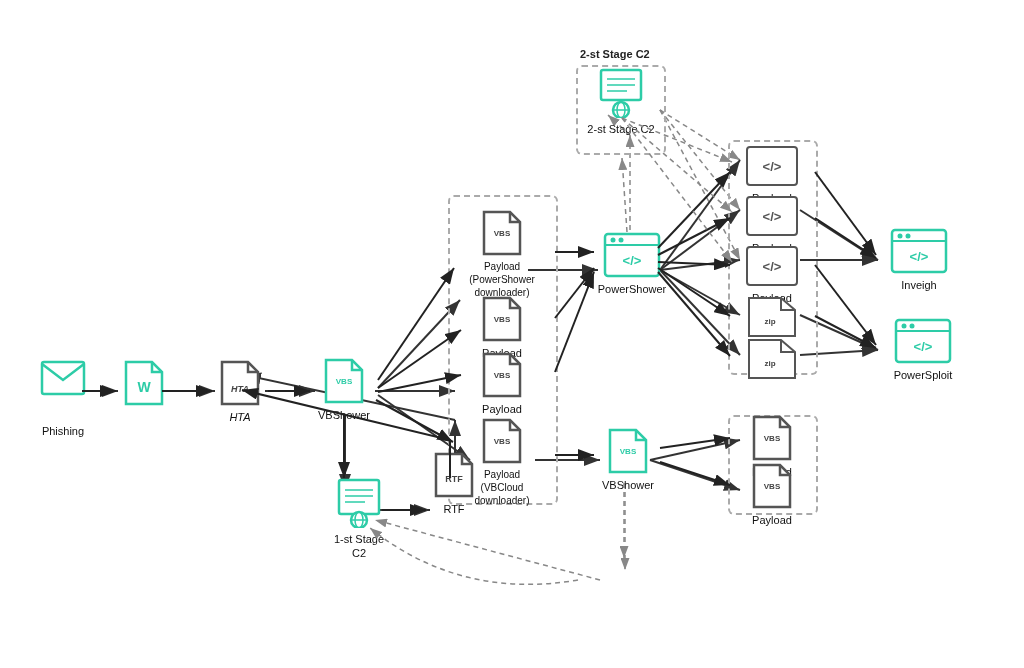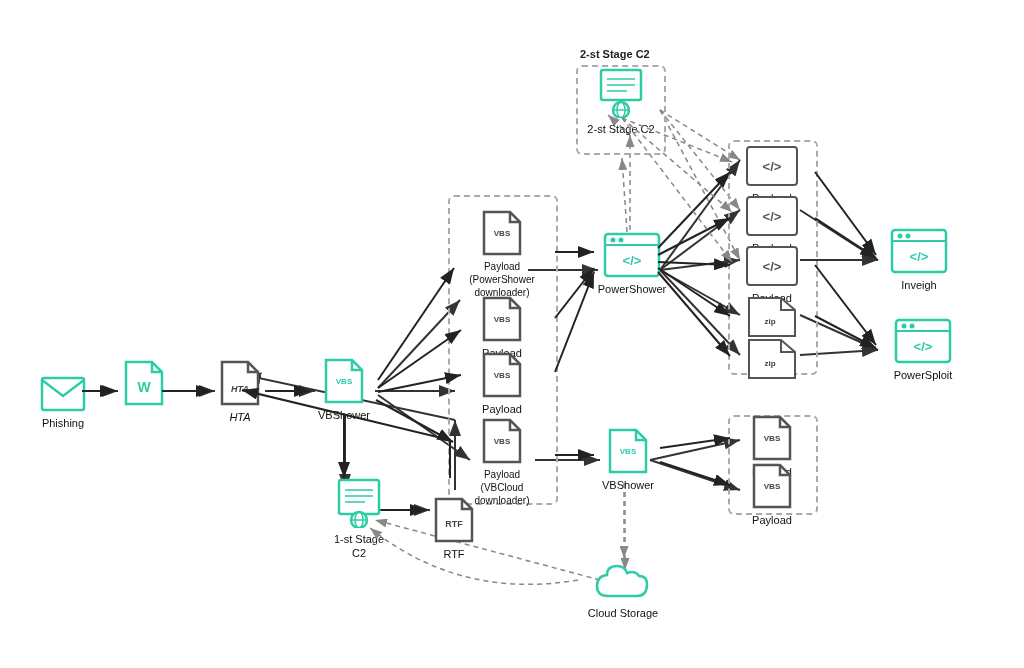--- a/index.html
+++ b/index.html
@@ -114,21 +114,21 @@
   </svg>
 
   <div class="dashed-box" style="left:576px; top:65px; width:90px; height:90px;"></div>
 
   <div class="dashed-box" style="left:448px; top:195px; width:110px; height:310px;"></div>
 
   <div class="dashed-box" style="left:728px; top:140px; width:90px; height:235px;"></div>
 
   <div class="dashed-box" style="left:728px; top:415px; width:90px; height:100px;"></div>
 
-  <div class="node" style="left:28px; top:376px; width:70px;">
+  <div class="node" style="left:28px; top:360px; width:70px;gap:24px;">
     <svg width="46" height="36" viewBox="0 0 46 36">
       <rect x="2" y="2" width="42" height="32" rx="2" stroke="#2dcca7" stroke-width="2.5" fill="white"></rect>
       <polyline points="2,4 23,20 44,4" stroke="#2dcca7" stroke-width="2.5" fill="none"></polyline>
     </svg>
     <span class="node-label">Phishing</span>
   </div>
 
   <div class="node" style="left:118px; top:360px; width:52px;">
     <svg width="40" height="46" viewBox="0 0 40 46">
       <path d="M2,2 L28,2 L38,12 L38,44 L2,44 Z" stroke="#2dcca7" stroke-width="2.5" fill="white"></path>
@@ -162,21 +162,21 @@
       <line x1="8" y1="12" x2="36" y2="12" stroke="#2dcca7" stroke-width="1.5"></line>
       <line x1="8" y1="18" x2="36" y2="18" stroke="#2dcca7" stroke-width="1.5"></line>
       <line x1="8" y1="24" x2="28" y2="24" stroke="#2dcca7" stroke-width="1.5"></line>
       <circle cx="22" cy="42" r="8" stroke="#2dcca7" stroke-width="2.5" fill="white"></circle>
       <ellipse cx="22" cy="42" rx="4" ry="8" stroke="#2dcca7" stroke-width="1.5" fill="none"></ellipse>
       <line x1="14" y1="42" x2="30" y2="42" stroke="#2dcca7" stroke-width="1.5"></line>
     </svg>
     <span class="node-label">1-st Stage C2</span>
   </div>
 
-  <div class="node" style="left:428px; top:497px; width:52px;text-align:center;">
+  <div class="node" style="left:428px; top:452px; width:52px;text-align:center;">
     <svg width="40" height="46" viewBox="0 0 40 46">
       <path d="M2,2 L28,2 L38,12 L38,44 L2,44 Z" stroke="#555" stroke-width="2.5" fill="white"></path>
       <path d="M28,2 L28,12 L38,12" stroke="#555" stroke-width="2.5" fill="none"></path>
       <text x="20" y="30" text-anchor="middle" font-size="9" font-weight="bold" fill="#444">RTF</text>
     </svg>
     <span class="node-label">RTF</span>
   </div>
 
   <div class="node" style="left:578px; top:68px; width:86px;">
     <svg width="44" height="50" viewBox="0 0 44 50">
@@ -322,26 +322,20 @@
     <svg width="58" height="46" viewBox="0 0 58 46">
       <rect x="2" y="2" width="54" height="42" rx="3" stroke="#2dcca7" stroke-width="2.5" fill="white"></rect>
       <line x1="2" y1="13" x2="56" y2="13" stroke="#2dcca7" stroke-width="2"></line>
       <circle cx="10" cy="8" r="2.5" fill="#2dcca7"></circle>
       <circle cx="18" cy="8" r="2.5" fill="#2dcca7"></circle>
       <text x="29" y="33" text-anchor="middle" font-size="13" font-weight="bold" fill="#2dcca7">&lt;/&gt;</text>
     </svg>
     <span class="node-label">PowerSploit</span>
   </div>
 
-  <div class="node" style="left:578px; top:558px; width:90px;">
-    <svg width="60" height="44" viewBox="0 0 60 44">
-      <path d="M15,38 Q4,38 4,28 Q4,18 14,17 Q14,8 24,8 Q32,8 34,15 Q42,12 46,18 Q54,18 54,26 Q54,38 44,38 Z" stroke="#2dcca7" stroke-width="2.5" fill="white"></path>
-    </svg>
-    <span class="node-label">Cloud Storage</span>
-  </div>
 
   <svg style="position:absolute;top:0;left:0;width:1024px;height:668px;pointer-events:none;">
     <defs>
       <marker id="ah1" markerWidth="8" markerHeight="6" refX="8" refY="3" orient="auto">
         <polygon points="0 0, 8 3, 0 6" fill="#222"></polygon>
       </marker>
       <marker id="ah2" markerWidth="8" markerHeight="6" refX="8" refY="3" orient="auto">
         <polygon points="0 0, 8 3, 0 6" fill="#888"></polygon>
       </marker>
     </defs>

